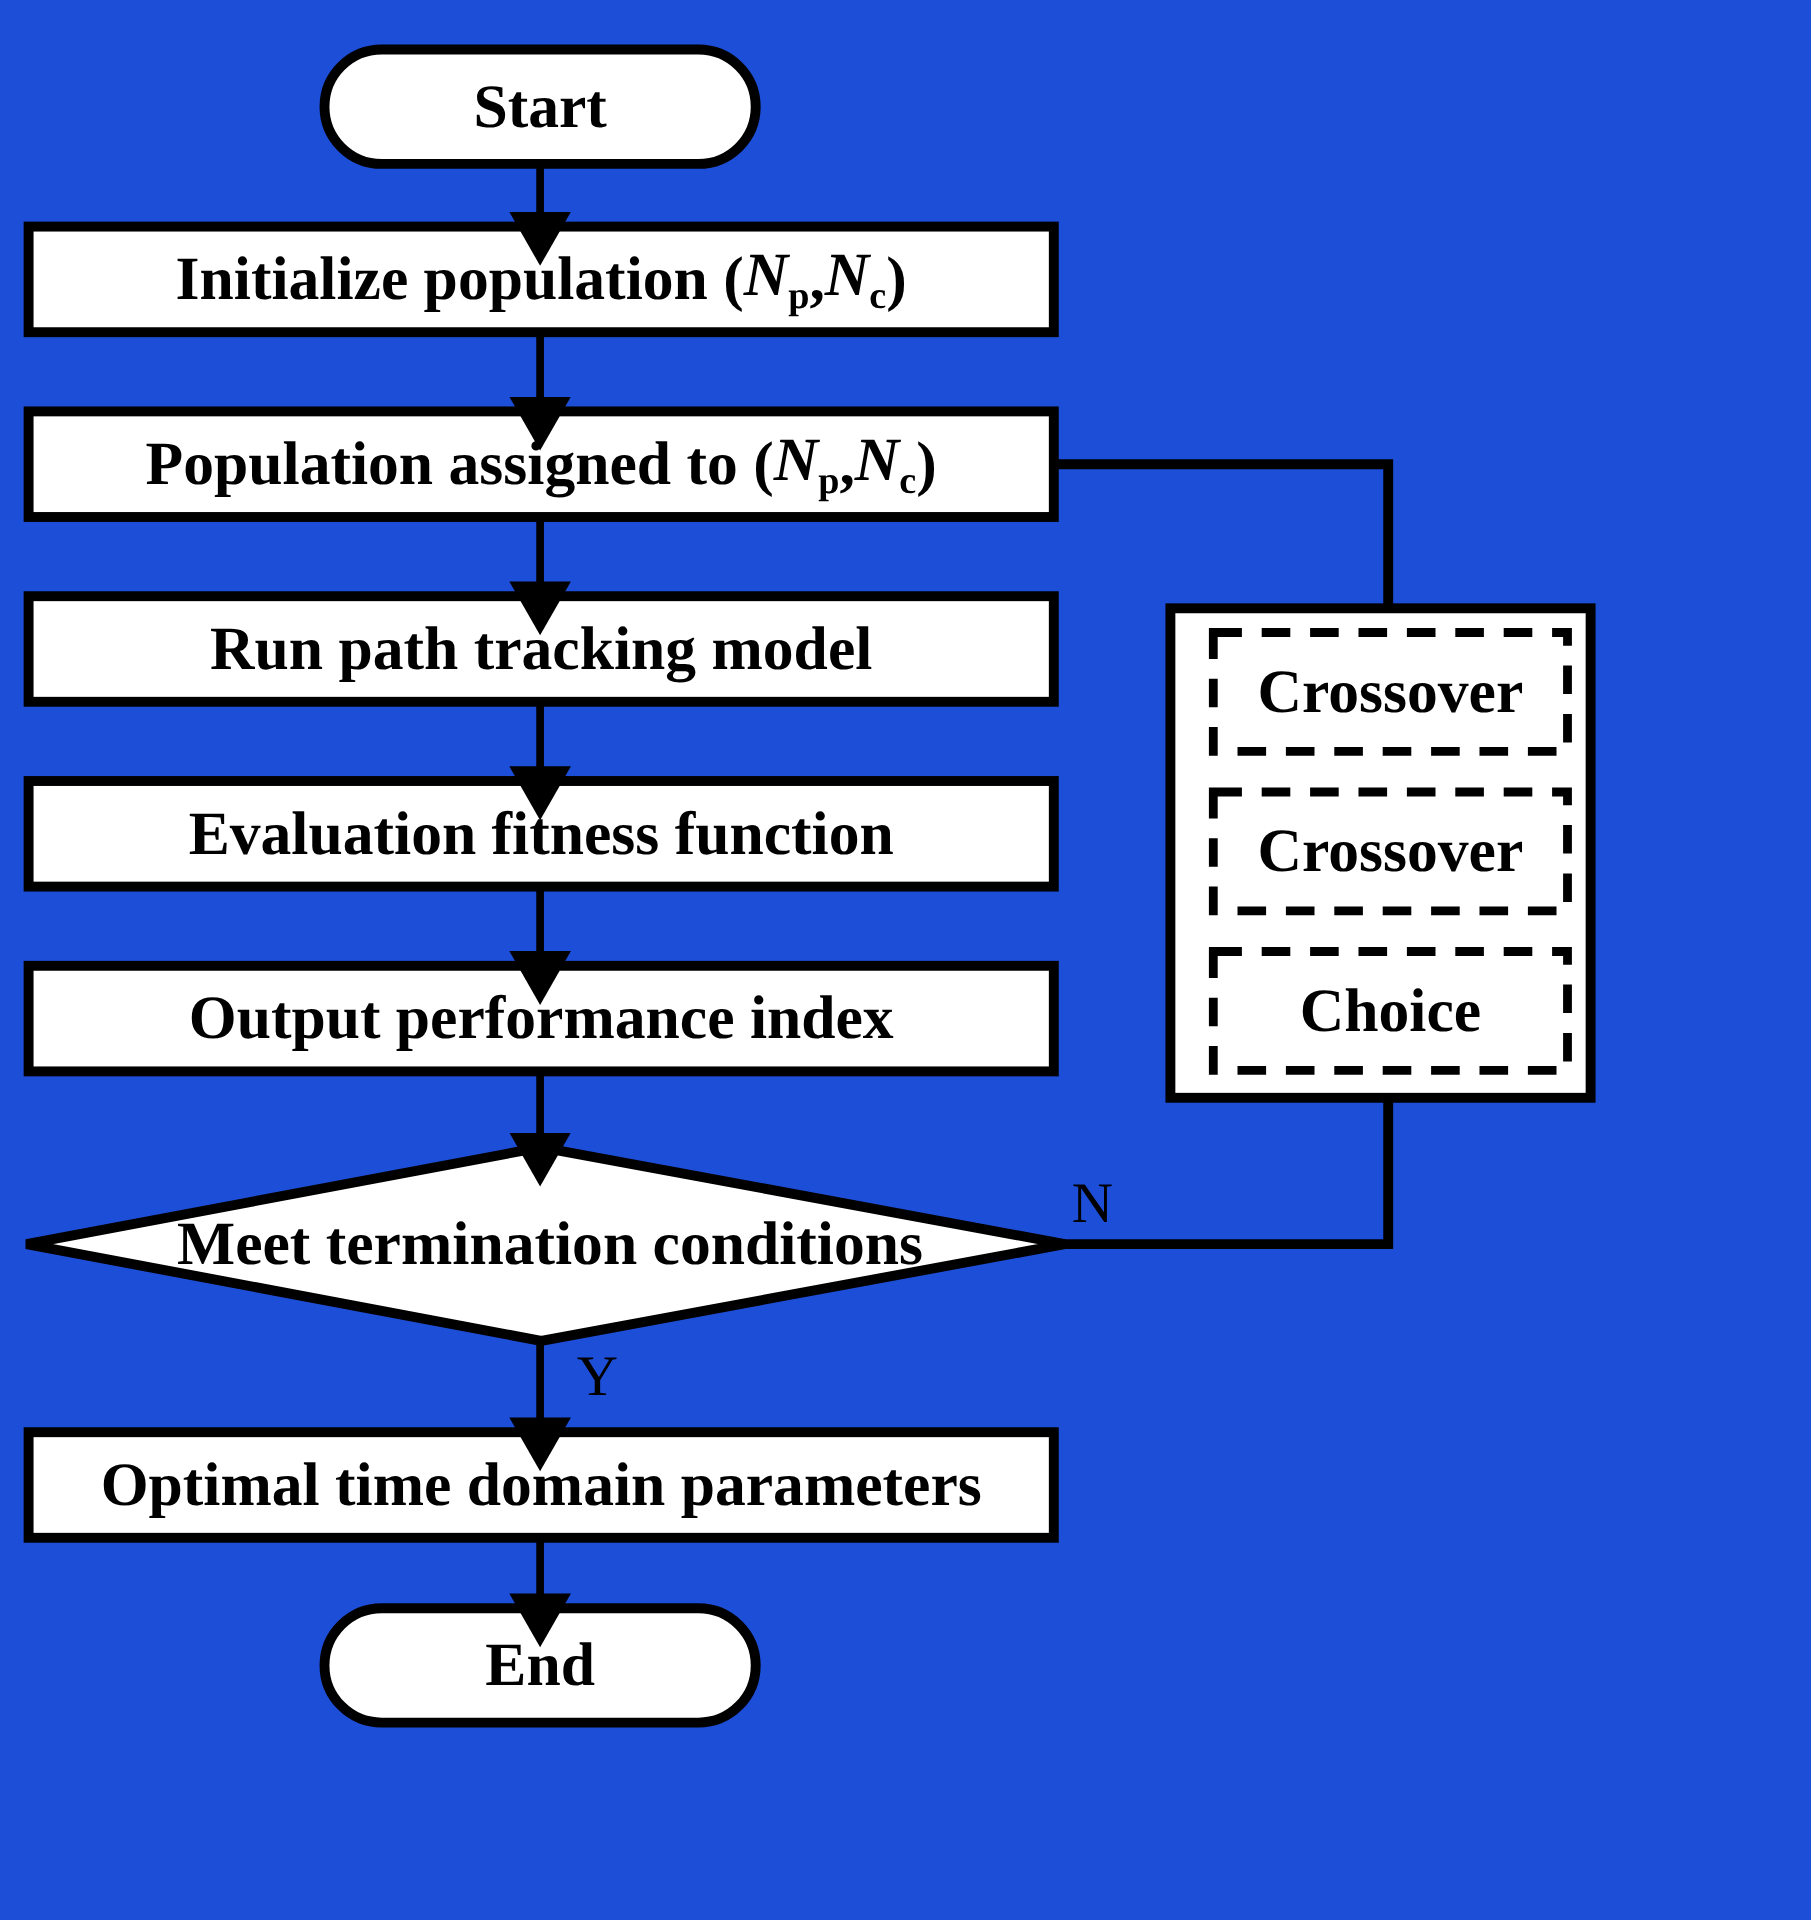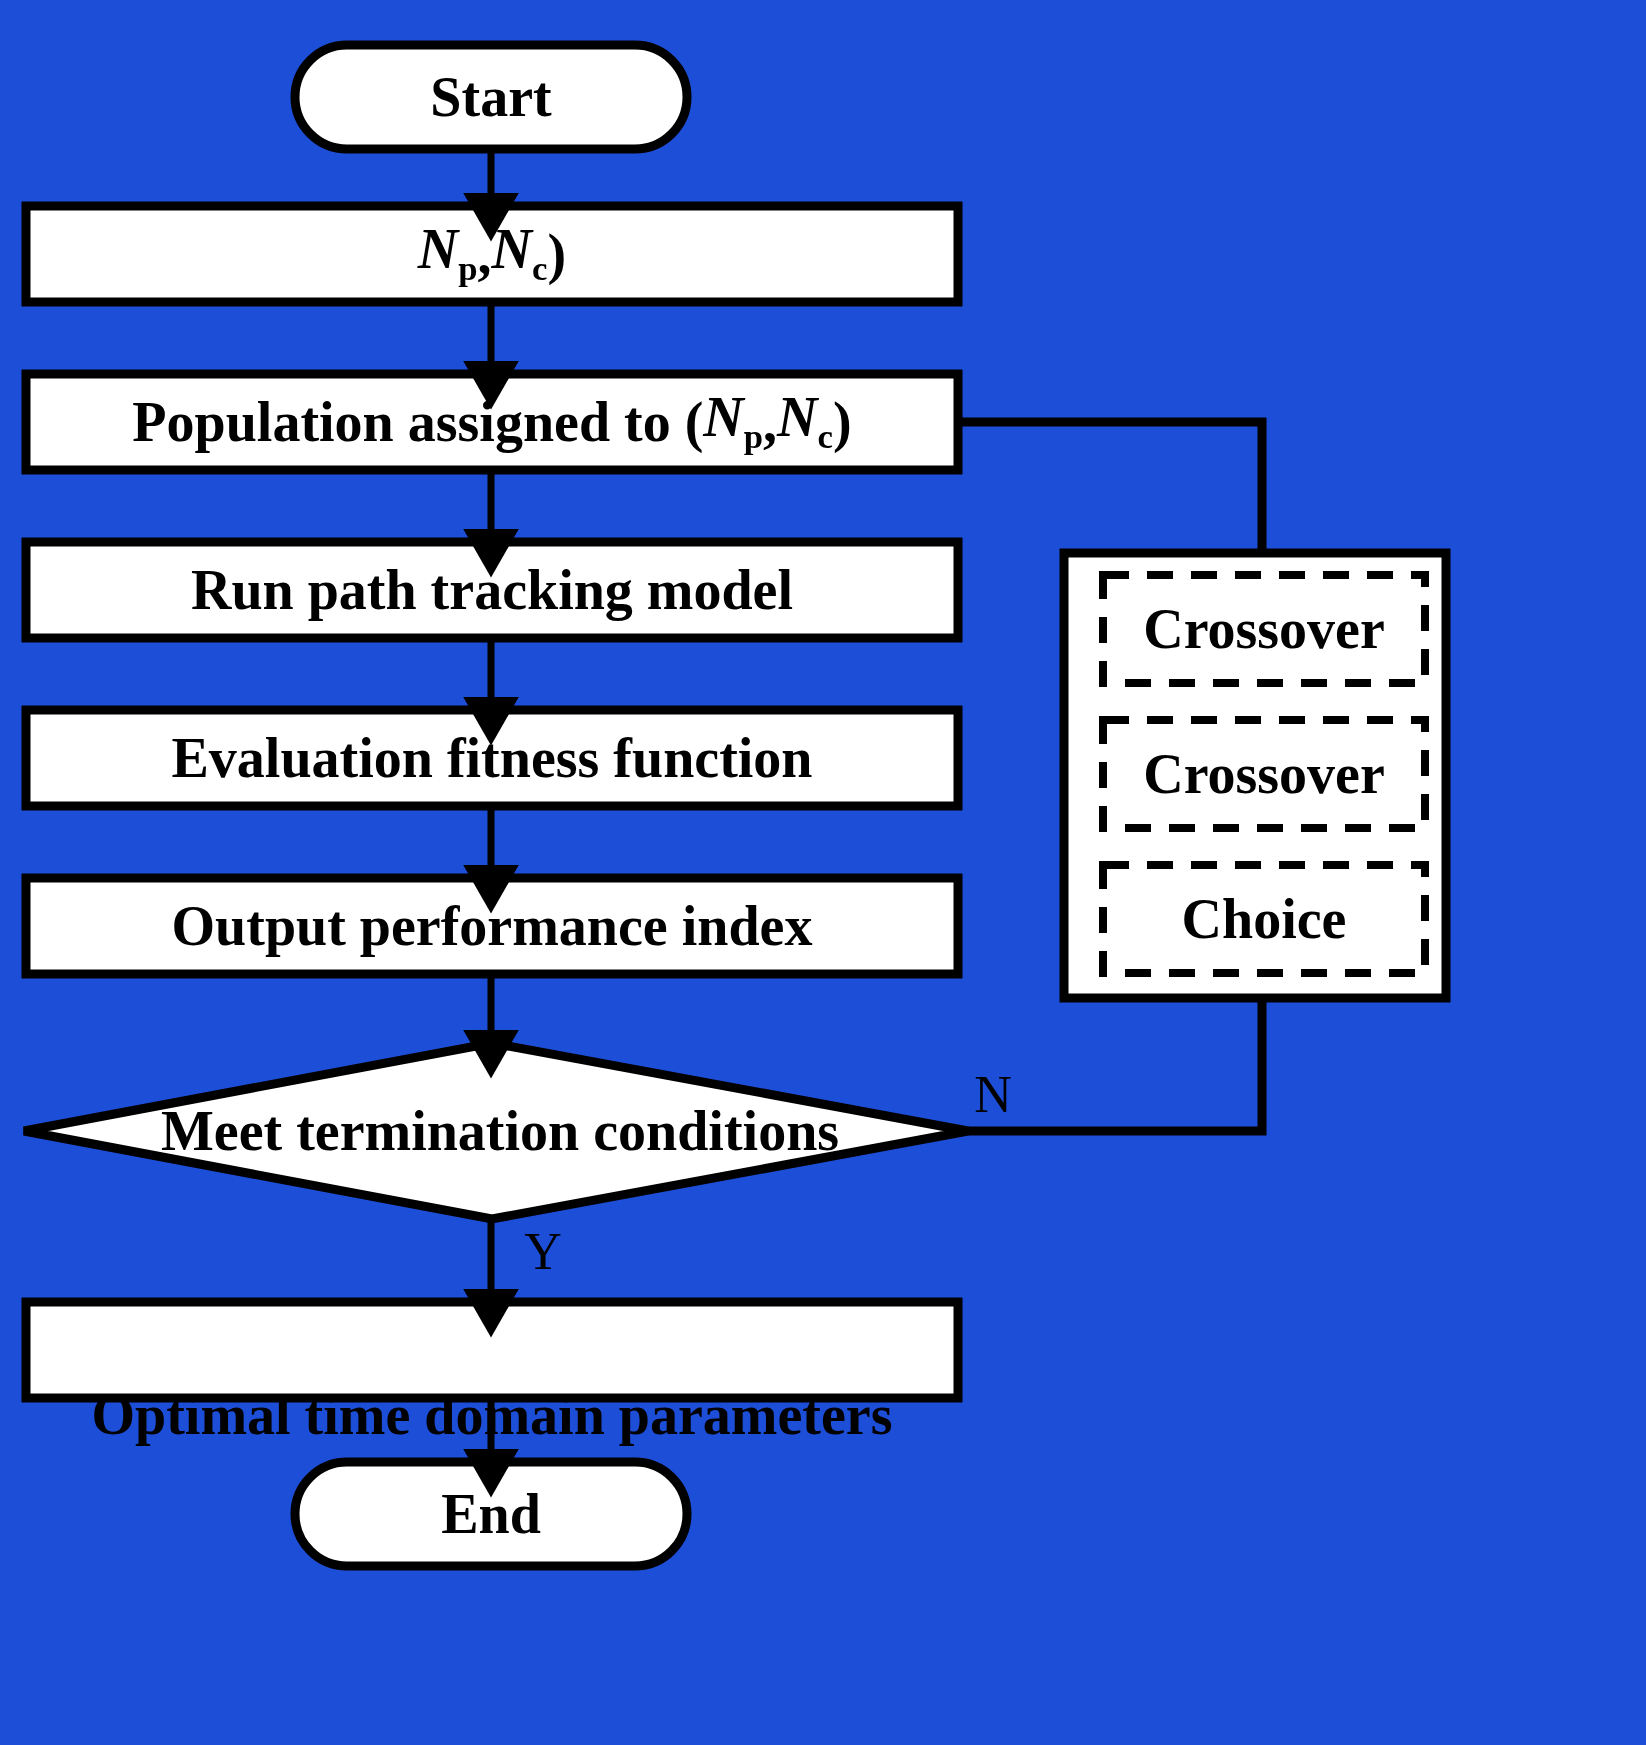--- a/index.html
+++ b/index.html
@@ -96,20 +96,21 @@
     <line x1="491" y1="1398" x2="491" y2="1457" stroke="#000000" stroke-width="7" marker-end="url(#arrow)"></line>
 
     <polyline points="958,422 1262,422 1262,553" fill="none" stroke="#000000" stroke-width="9" stroke-linejoin="miter"></polyline>
 
     <polyline points="968,1131 1262,1131 1262,998" fill="none" stroke="#000000" stroke-width="9" stroke-linejoin="miter"></polyline>
   </svg>
 
   <div class="node-text t-terminal" style="left:295px; top:45px; width:392px; height:104px;">Start</div>
 
   <div class="node-text t-process" style="left:26px; top:206px; width:932px; height:96px;">
+    <span>Initialize population (</span>
       <span class="sub"><span>N</span><sub>p</sub></span>
       <span>, </span>
       <span class="sub"><span>N</span><sub>c</sub></span>
       <span>)</span>
   </div>
 
   <div class="node-text t-process" style="left:26px; top:374px; width:932px; height:96px;">
     <span>Population assigned to (</span>
       <span class="sub"><span>N</span><sub>p</sub></span>
       <span>, </span>
@@ -118,21 +119,21 @@
   </div>
 
   <div class="node-text t-process" style="left:26px; top:542px; width:932px; height:96px;">Run path tracking model</div>
 
   <div class="node-text t-process" style="left:26px; top:878px; width:932px; height:96px;">Output performance index</div>
 
   <div class="node-text t-process" style="left:26px; top:710px; width:932px; height:96px;">Evaluation fitness function</div>
 
   <div class="node-text t-decision" style="left:100px; top:1090px; width:800px; height:82px;">Meet termination conditions</div>
 
-  <div class="node-text t-process" style="left:26px; top:1367px; width:932px; height:96px;text-align:right;">Optimal time domain parameters</div>
+  <div class="node-text t-process" style="left:26px; top:1302px; width:932px; height:96px;text-align:right;">Optimal time domain parameters</div>
 
   <div class="node-text t-terminal" style="left:295px; top:1462px; width:392px; height:104px;">End</div>
 
   <div class="node-text t-op" style="left:1103px; top:575px; width:322px; height:108px;">Crossover</div>
 
   <div class="node-text t-op" style="left:1103px; top:720px; width:322px; height:108px;">Crossover</div>
 
   <div class="node-text t-op" style="left:1103px; top:865px; width:322px; height:108px;">Choice</div>
 
   <div class="node-text t-branch" style="left:958px; top:1065px; width:70px; height:60px;">N</div>

